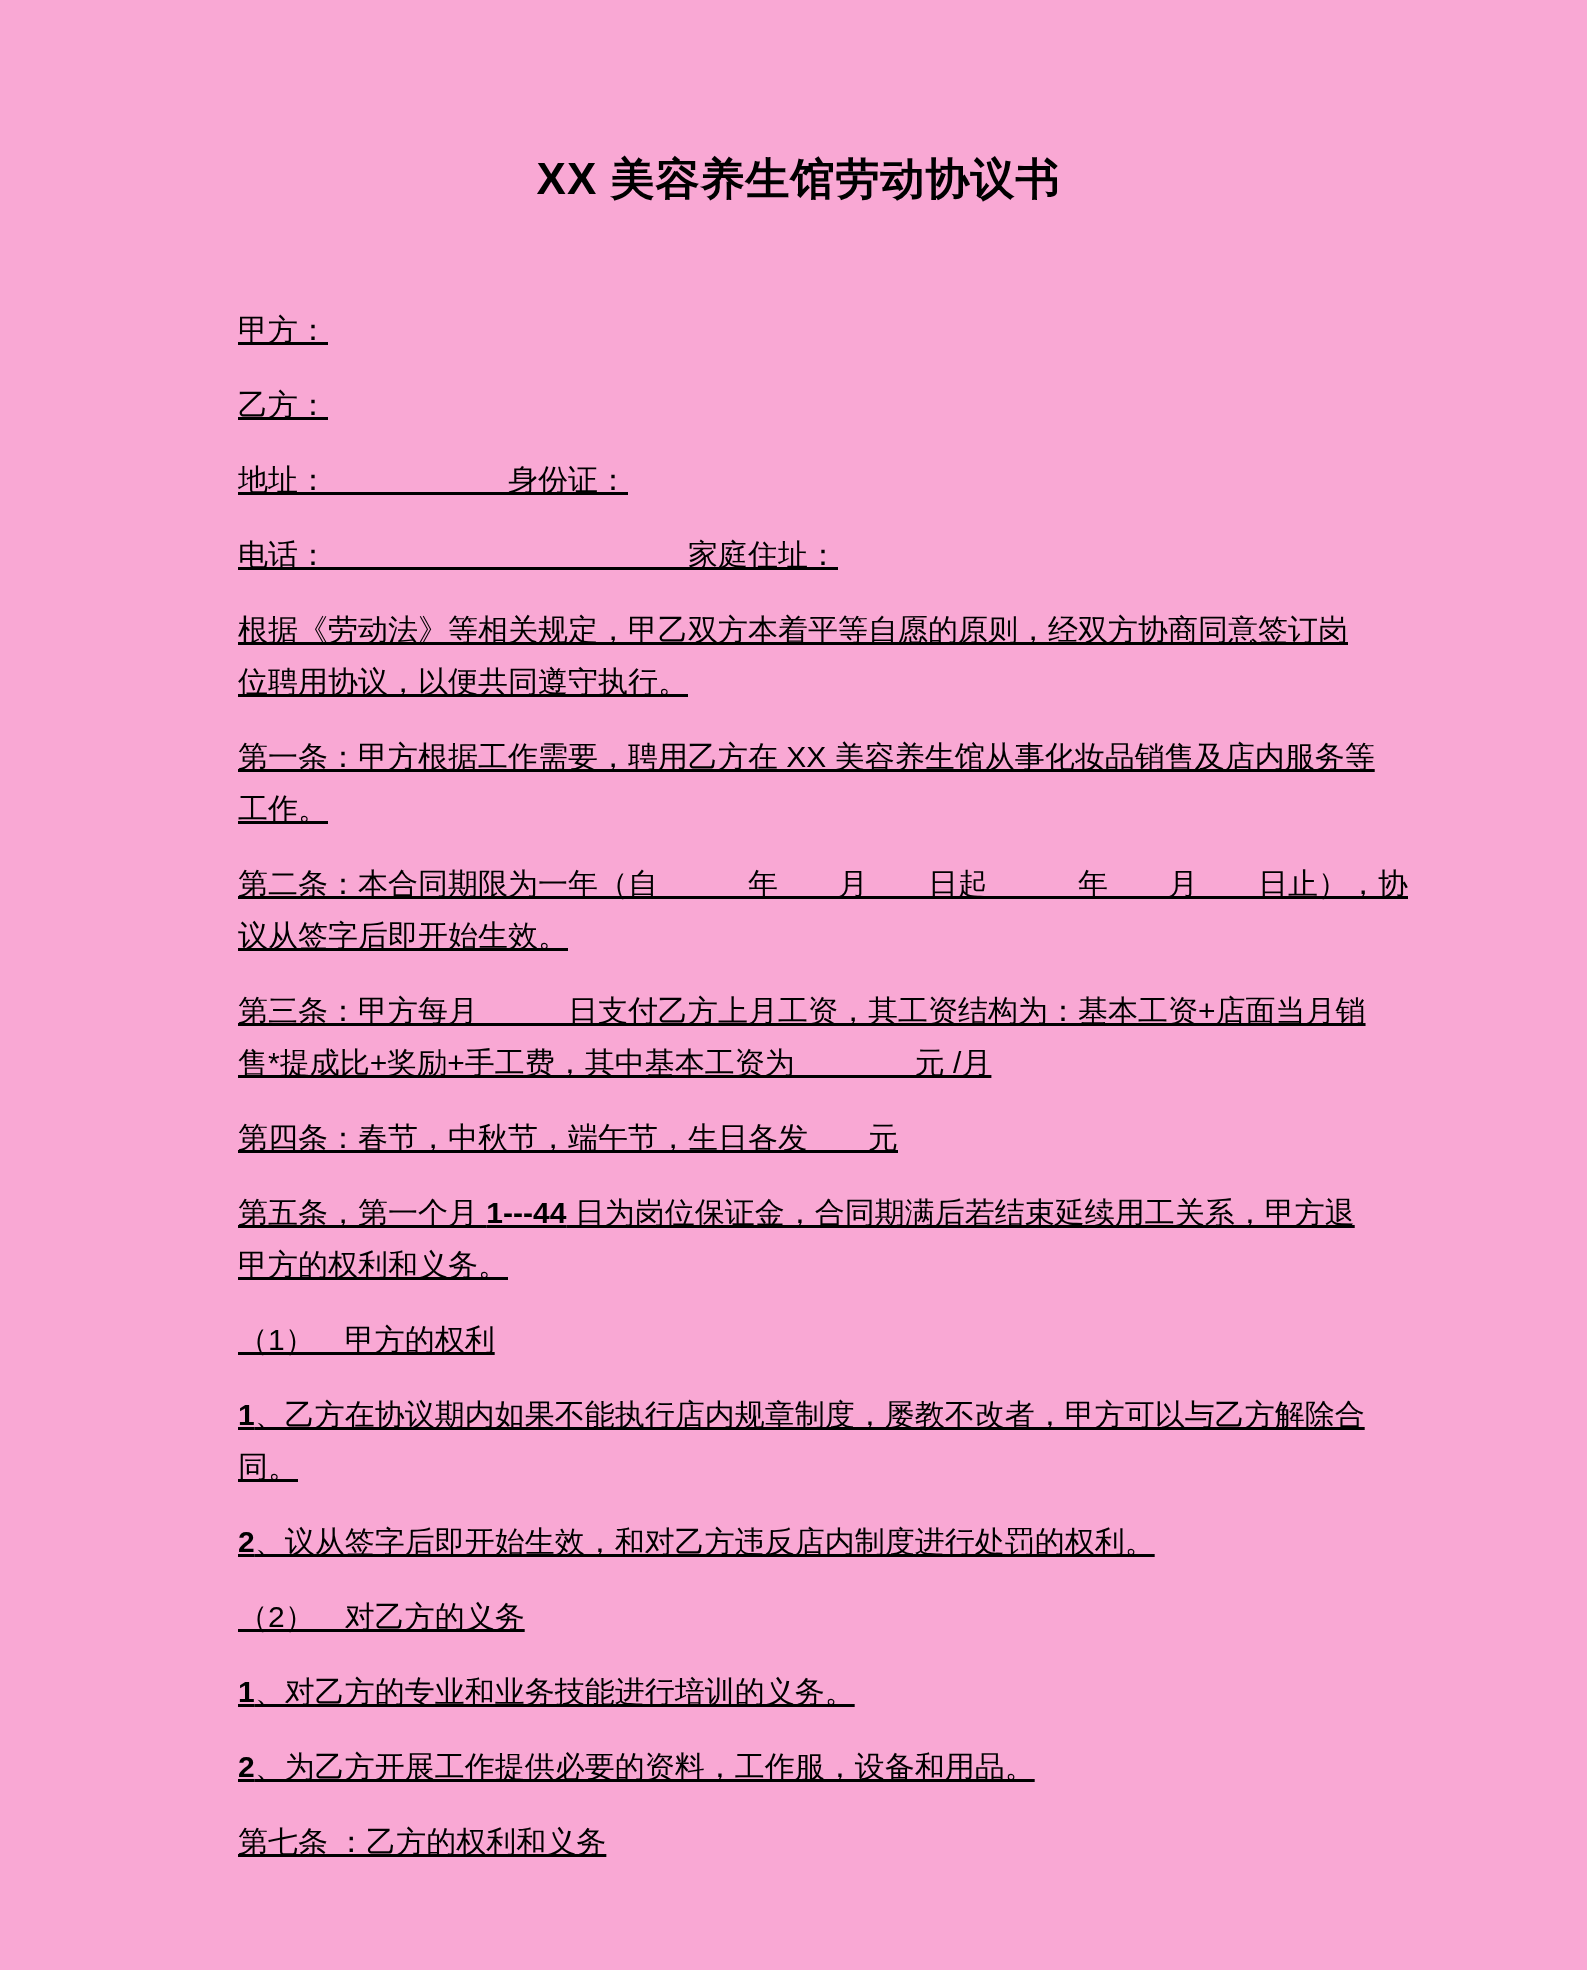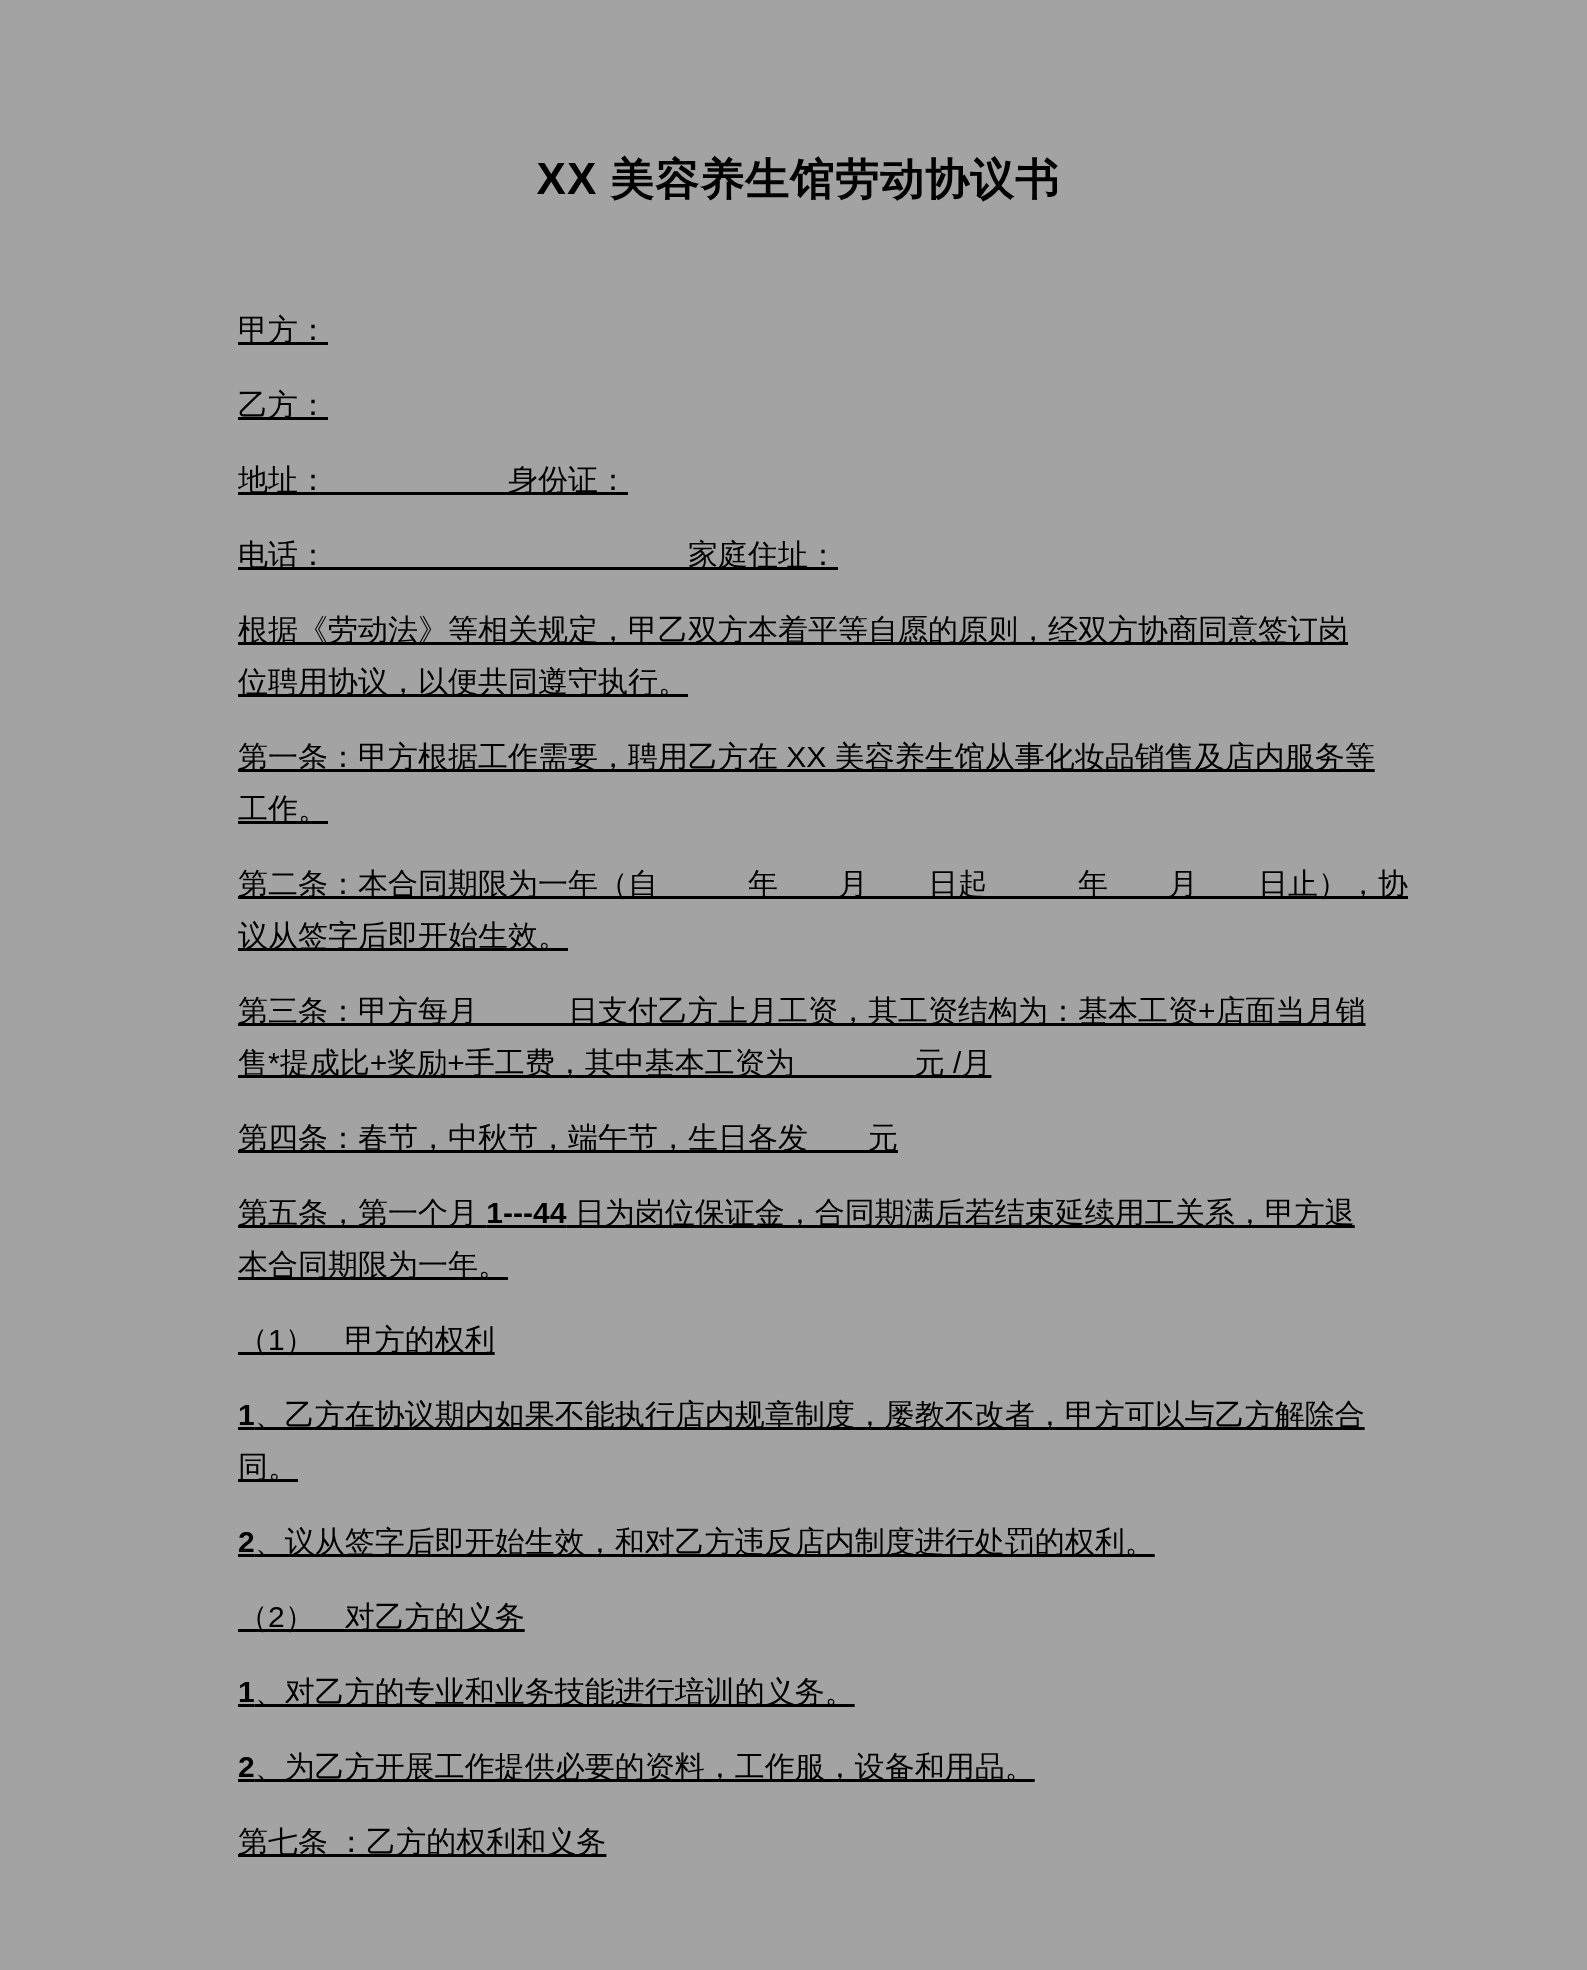--- a/index.html
+++ b/index.html
@@ -12,21 +12,21 @@
     height: 1970px;
     overflow: hidden;
     font-family: "Liberation Sans", "DejaVu Sans", sans-serif;
     color: #000000;
   }
   .page {
     box-sizing: border-box;
     width: 1587px;
     height: 1970px;
     padding: 150px 228px 0 238px;
-    background: #a3a3a3;
+    background: #f9a8d4;
   }
   .doc-title {
     font-size: 44px;
     font-weight: bold;
     line-height: 58px;
     text-align: center;
     margin: 0 0 96px 0;
     white-space: pre;
     letter-spacing: 1px;
   }
@@ -75,21 +75,21 @@
       </div>
       <div class="para">
         <div class="line"><span>第三条：甲方每月　　　日支付乙方上月工资，其工资结构为：基本工资+店面当月销</span></div>
         <div class="line"><span>售*提成比+奖励+手工费，其中基本工资为　　　　元 /月</span></div>
       </div>
       <div class="para">
         <div class="line"><span>第四条：春节，中秋节，端午节，生日各发　　元</span></div>
       </div>
       <div class="para">
         <div class="line"><span>第五条，第一个月 </span><b>1---44</b><span> 日为岗位保证金，合同期满后若结束延续用工关系，甲方退</span></div>
-        <div class="line"><span>本合同期限为一年。</span></div>
+        <div class="line"><span>甲方的权利和义务。</span></div>
       </div>
       <div class="para">
         <div class="line"><span>（1）　甲方的权利</span></div>
       </div>
       <div class="para">
         <div class="line"><b>1</b><span>、乙方在协议期内如果不能执行店内规章制度，屡教不改者，甲方可以与乙方解除合</span></div>
         <div class="line"><span>同。</span></div>
       </div>
       <div class="para">
         <div class="line"><b>2</b><span>、议从签字后即开始生效，和对乙方违反店内制度进行处罚的权利。</span></div>

